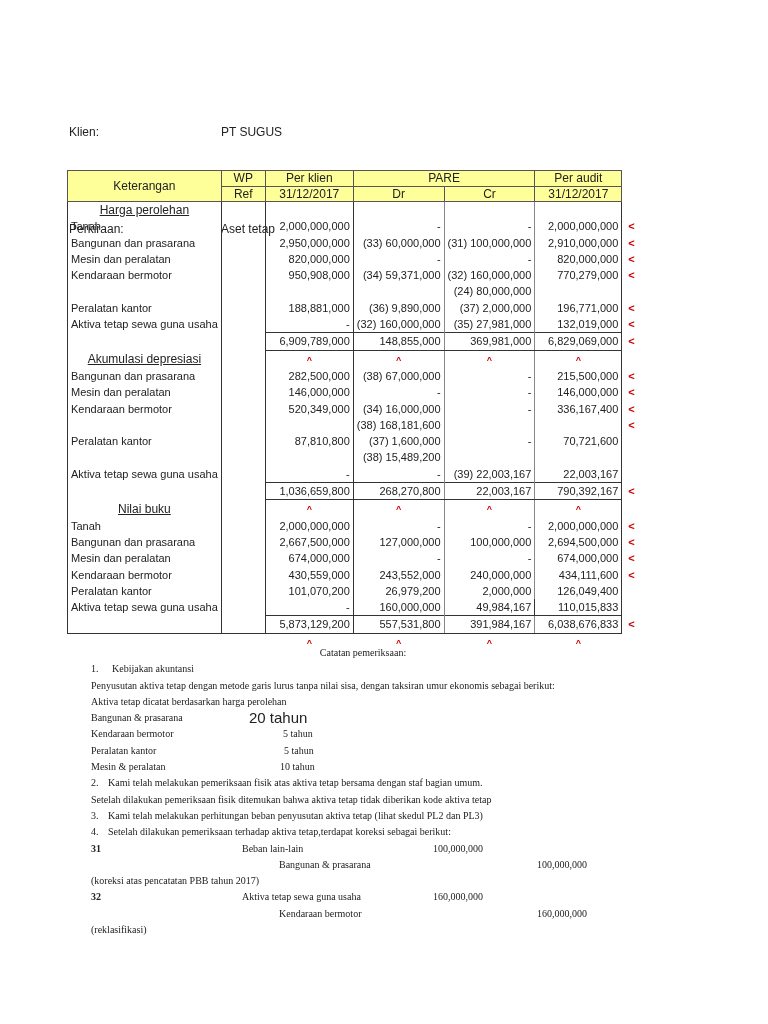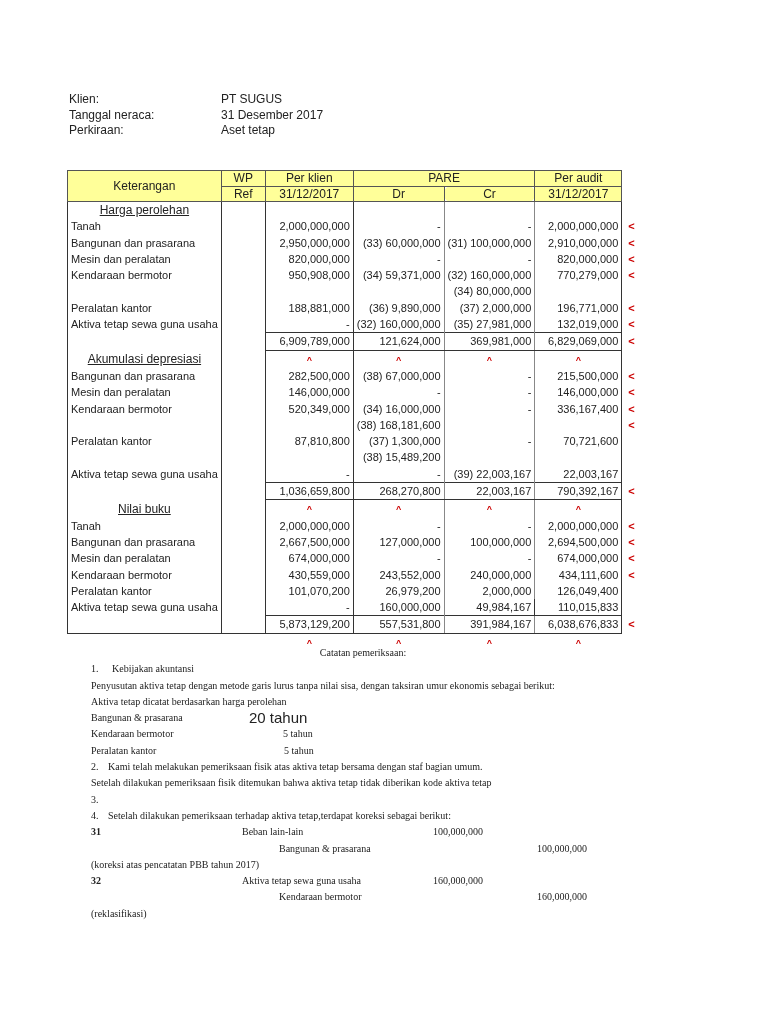--- a/index.html
+++ b/index.html
@@ -1,20 +1,20 @@
 <!DOCTYPE html>
 <html><head>
 <meta charset="utf-8">
 <style>
   html, body { margin:0; padding:0; background:#ffffff; }
   body { width:768px; height:1024px; position:relative; overflow:hidden; font-family:"Liberation Sans", sans-serif; color:#222; }
   .sans { font-family:"Liberation Sans", sans-serif; }
 
   .meta { position:absolute; left:69px; top:92px; font-size:12px; line-height:15.5px; }
-  .meta .row { display:flex; }
+  .meta .row { display:flex;margin-top:33px; }
   .meta .k { width:152px; }
 
   
   .tbl { position:absolute; left:67px; top:170px; border-collapse:collapse; font-size:11px; }
   .tbl td { padding:0 3px; height:16.3px; line-height:16.3px; white-space:nowrap; }
   .tbl thead td { background:#ffff99; text-align:center; font-size:12px; height:14.5px; line-height:14.5px; border:1px solid #555; }
   .c0 { width:146px; }
   .c1 { width:37px;margin-top:39px; }
   .c2 { width:81px; }
   .c3 { width:75px; }
@@ -115,21 +115,21 @@
       <td class="num bRg">(34) 59,371,000</td>
       <td class="num bRg">(32) 160,000,000</td>
       <td class="num bR">770,279,000</td>
       <td class="lt">&lt;</td>
     </tr>
     <tr>
       <td class="bL bR"></td>
         <td class="bR"></td>
       <td class="num bR"></td>
       <td class="num bRg"></td>
-      <td class="num bRg">(34) 80,000,000</td>
+      <td class="num bRg">(24) 80,000,000</td>
       <td class="num bR"></td>
       <td class="lt"></td>
     </tr>
     <tr>
       <td class="bL bR">Peralatan kantor</td>
         <td class="bR"></td>
       <td class="num bR">188,881,000</td>
       <td class="num bRg">(36) 9,890,000</td>
       <td class="num bRg">(37) 2,000,000</td>
       <td class="num bR">196,771,000</td>
@@ -141,21 +141,21 @@
       <td class="num bR">-</td>
       <td class="num bRg">(32) 160,000,000</td>
       <td class="num bRg">(35) 27,981,000</td>
       <td class="num bR">132,019,000</td>
       <td class="lt">&lt;</td>
     </tr>
     <tr class="tot">
       <td class="bL bR"></td>
         <td class="bR"></td>
       <td class="num bR v">6,909,789,000</td>
-      <td class="num bRg v">121,624,000</td>
+      <td class="num bRg v">148,855,000</td>
       <td class="num bRg v">369,981,000</td>
       <td class="num bR v">6,829,069,000</td>
       <td class="lt">&lt;</td>
     </tr>
 
     <tr>
       <td class="bL bR sect">Akumulasi depresiasi</td>
       <td class="bR"></td>
       <td class="bR ctr"><span class="caret">^</span></td>
       <td class="bRg ctr"><span class="caret">^</span></td>
@@ -195,21 +195,21 @@
       <td class="num bR"></td>
       <td class="num bRg">(38) 168,181,600</td>
       <td class="num bRg"></td>
       <td class="num bR"></td>
       <td class="lt">&lt;</td>
     </tr>
     <tr>
       <td class="bL bR">Peralatan kantor</td>
         <td class="bR"></td>
       <td class="num bR">87,810,800</td>
-      <td class="num bRg">(37) 1,300,000</td>
+      <td class="num bRg">(37) 1,600,000</td>
       <td class="num bRg">-</td>
       <td class="num bR">70,721,600</td>
       <td class="lt"></td>
     </tr>
     <tr>
       <td class="bL bR"></td>
         <td class="bR"></td>
       <td class="num bR"></td>
       <td class="num bRg">(38) 15,489,200</td>
       <td class="num bRg"></td>
@@ -331,26 +331,31 @@
   </div>
   <div class="line">
     <span class="abs" style="left:6px;">Kendaraan bermotor</span>
     <span class="abs" style="left:198px;">5 tahun</span>
   </div>
   <div class="line">
     <span class="abs" style="left:6px;">Peralatan kantor</span>
     <span class="abs" style="left:199px;">5 tahun</span>
   </div>
   <div class="line">
+    <span class="abs" style="left:6px;">Mesin &amp; peralatan</span>
+    <span class="abs" style="left:195px;">10 tahun</span>
+  </div>
+  <div class="line">
     <span class="abs" style="left:6px;">2.</span>
     <span class="abs" style="left:23px;">Kami telah melakukan pemeriksaan fisik atas aktiva tetap bersama dengan staf bagian umum.</span>
   </div>
   <div class="line" style="left:6px;">Setelah dilakukan pemeriksaan fisik ditemukan bahwa aktiva tetap tidak diberikan kode aktiva tetap</div>
   <div class="line">
     <span class="abs" style="left:6px;">3.</span>
+    <span class="abs" style="left:23px;">Kami telah melakukan perhitungan beban penyusutan aktiva tetap (lihat skedul PL2 dan PL3)</span>
   </div>
   <div class="line">
     <span class="abs" style="left:6px;">4.</span>
     <span class="abs" style="left:23px;">Setelah dilakukan pemeriksaan terhadap aktiva tetap,terdapat koreksi sebagai berikut:</span>
   </div>
 
   <div class="line">
     <span class="abs bold" style="left:6px;">31</span>
     <span class="abs" style="left:157px;">Beban lain-lain</span>
     <span class="abs" style="left:348px;">100,000,000</span>

